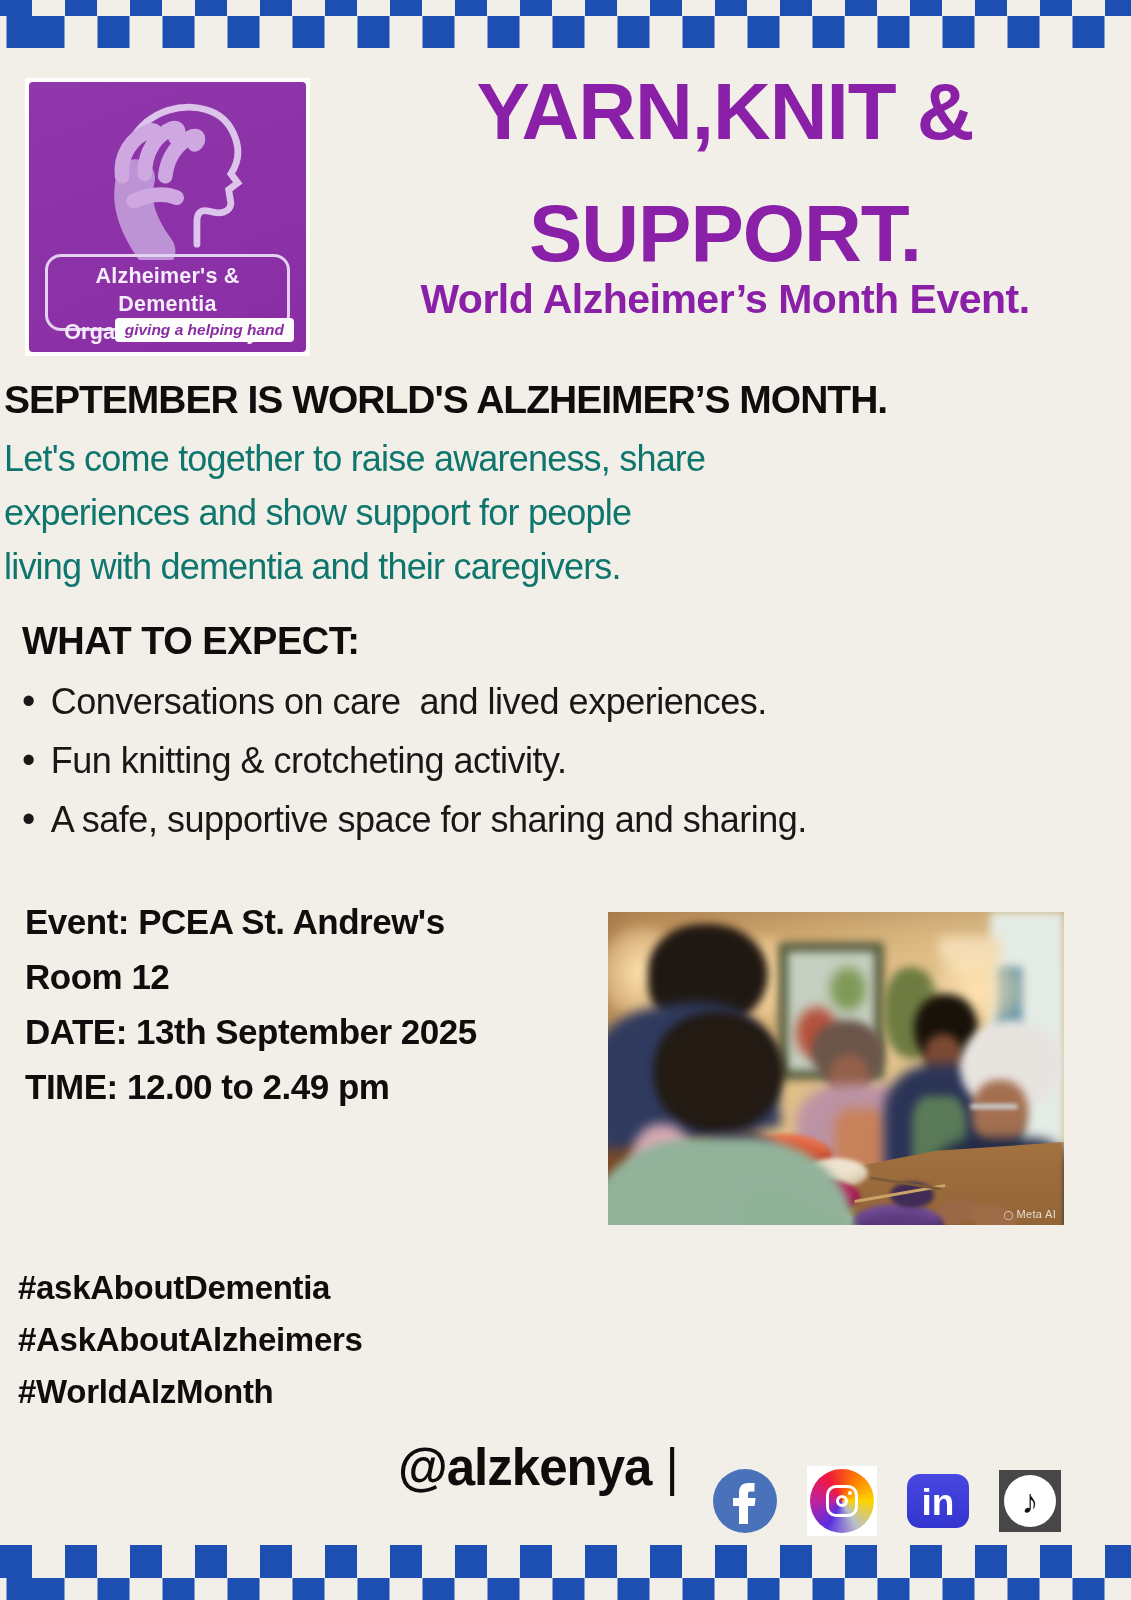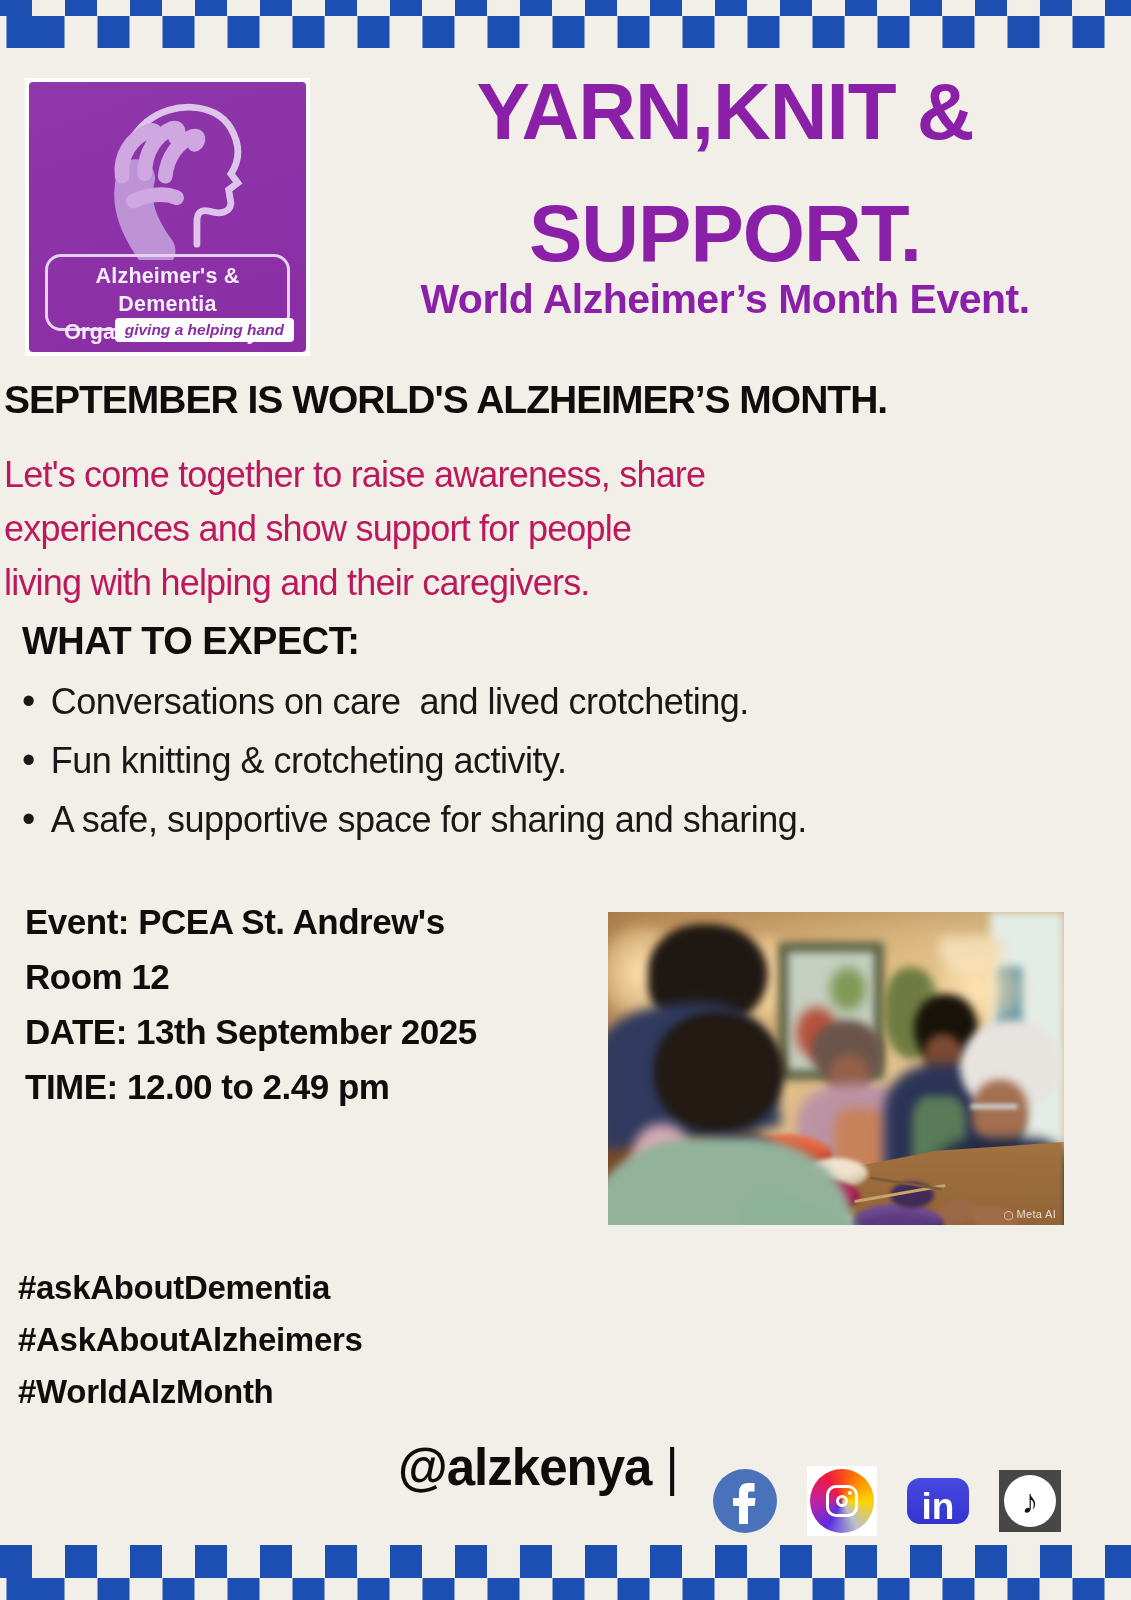--- a/index.html
+++ b/index.html
@@ -35,22 +35,22 @@
   .title{position:absolute;left:330px;width:790px;text-align:center;color:#8a1fa8;
          font-weight:800;letter-spacing:-1px;}
   .title.l1{top:66px;font-size:80px;}
   .title.l2{top:188px;font-size:80px;}
   .subtitle{position:absolute;left:330px;width:790px;top:276px;text-align:center;
             color:#8a1fa8;font-weight:700;font-size:41px;letter-spacing:-.5px;}
 
   
   .intro-h{position:absolute;left:4px;top:378px;font-weight:800;font-size:39px;
            color:#0f0e0c;letter-spacing:-1px;}
-  .intro-lines{position:absolute;left:4px;top:432px;font-size:36px;color:#be185d;
-               line-height:54px;letter-spacing:-.8px;margin-top:16px;}
+  .intro-lines{position:absolute;left:4px;top:432px;font-size:36px;color:#0f766e;
+               line-height:54px;letter-spacing:-.8px;}
 
   
   .expect-h{position:absolute;left:22px;top:620px;font-weight:800;font-size:38px;
             color:#0f0e0c;letter-spacing:-.5px;}
   .bullets{position:absolute;left:22px;top:672px;margin:0;padding:0;list-style:none;
            font-size:36px;color:#191817;letter-spacing:-.5px;}
   .bullets li{line-height:58px;white-space:pre-wrap;}
   .bullets li::before{content:"•";margin-right:16px;font-size:38px;}
 
   
@@ -123,26 +123,26 @@
   </div>
 
   <div class="title l1">YARN,KNIT &amp;</div>
   <div class="title l2">SUPPORT.</div>
   <div class="subtitle">World Alzheimer’s Month Event.</div>
 
   <div class="intro-h">SEPTEMBER IS WORLD'S ALZHEIMER’S MONTH.</div>
   <div class="intro-lines">
     <div>Let's come together to raise awareness, share</div>
     <div>experiences and show support for people</div>
-    <div>living with helping and their caregivers.</div>
+    <div>living with dementia and their caregivers.</div>
   </div>
 
   <div class="expect-h">WHAT TO EXPECT:</div>
   <ul class="bullets">
-    <li>Conversations on care  and lived crotcheting.</li>
+    <li>Conversations on care  and lived experiences.</li>
     <li>Fun knitting &amp; crotcheting activity.</li>
     <li>A safe, supportive space for sharing and sharing.</li>
   </ul>
 
   <div class="details">
     <div>Event: PCEA St. Andrew's</div>
     <div>Room 12</div>
     <div>DATE: 13th September 2025</div>
     <div>TIME: 12.00 to 2.49 pm</div>
   </div>
@@ -223,21 +223,21 @@
         </svg>
     </div>
     <div class="ic ic-ig" style="width:70px;height:70px;">
       <div class="ig-ring">
         <div class="ig-cam">
           <div class="ig-lens"></div>
           <div class="ig-dot"></div>
         </div>
       </div>
     </div>
-    <div class="ic ic-li" style="width:62px;height:46px;">in</div>
+    <div class="ic ic-li" style="width:62px;height:54px;">in</div>
     <div class="ic ic-tt" style="width:62px;height:62px;">
       <div class="tt-circle"></div>
       <div class="tt-note">♪</div>
     </div>
   </div>
 
   <div class="border-bottom">
     <div class="check-row cr r1"></div>
     <div class="check-row cr off r2"></div>
   </div>

